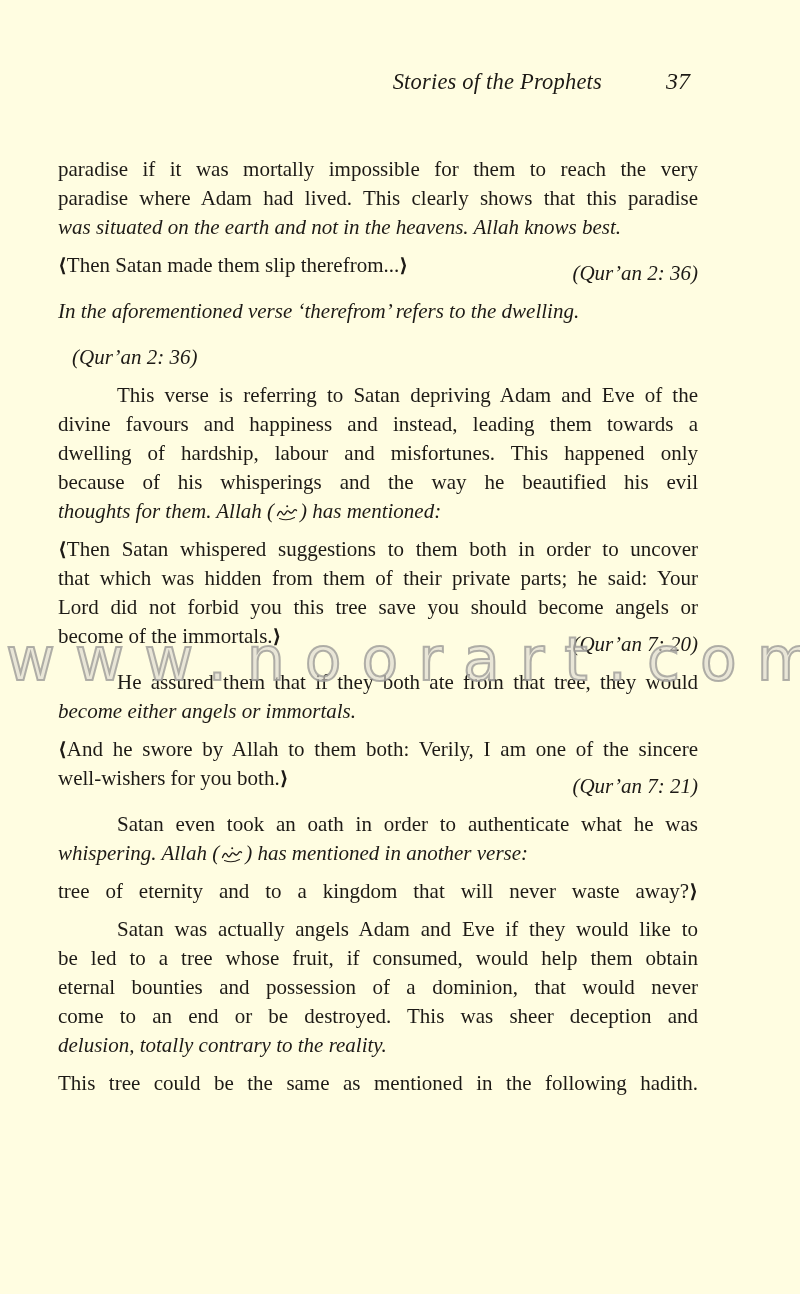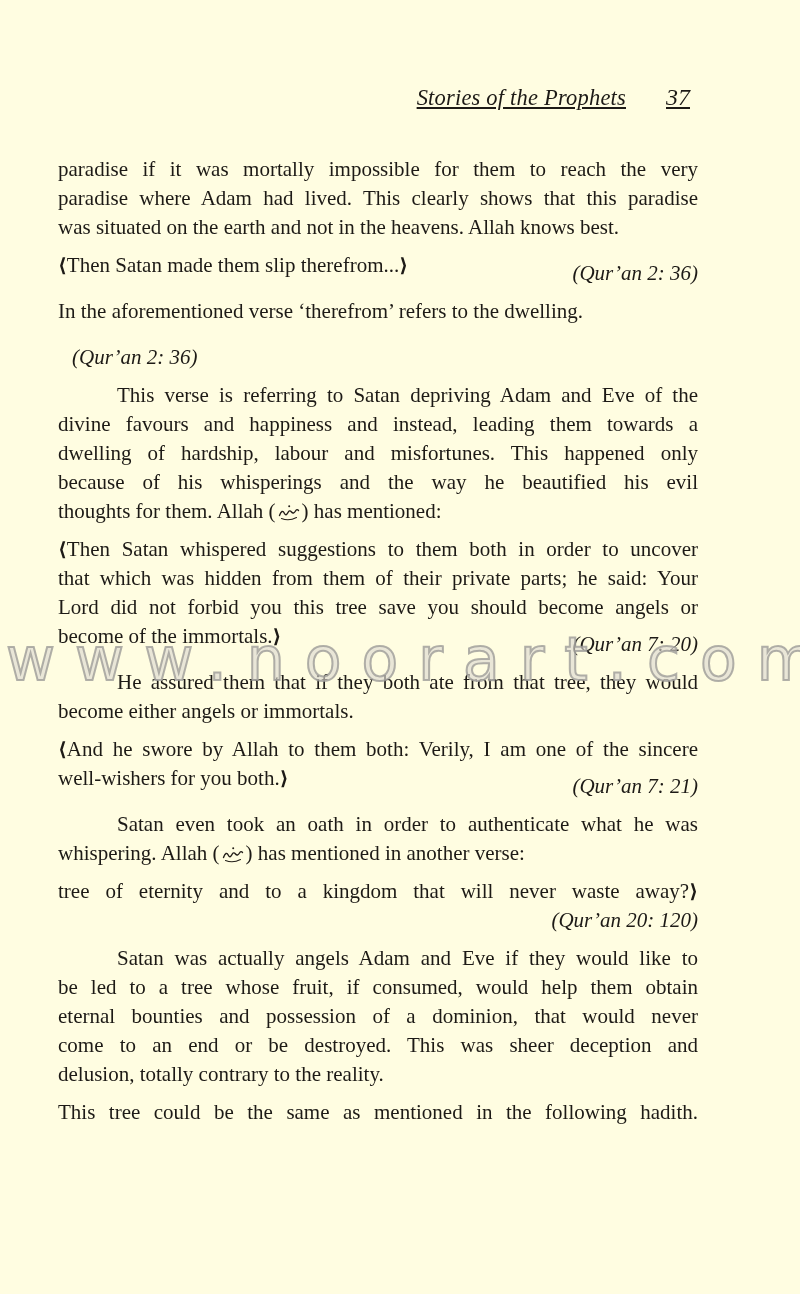--- a/index.html
+++ b/index.html
@@ -11,38 +11,37 @@
     color: #1d1a16;
   }
   .page {
     position: relative;
     width: 800px; height: 1294px;
     overflow: hidden;
   }
   
   .header {
     position: absolute;
-    top: 84px; left: 58px; width: 632px;
+    top: 68px; left: 58px; width: 632px;
     display: flex; justify-content: flex-end; align-items: baseline;
-    gap: 40px;
-    text-decoration: underline;
+    gap: 64px;
   }
   .header .title { font-style: italic; font-size: 22.5px; letter-spacing: 0.2px; }
   .header .pagenum { font-style: italic; font-size: 24px; }
 
   
   main {
     position: absolute;
     left: 58px; top: 155px; width: 640px;
     font-size: 21px; line-height: 29px;
   }
   .block { margin: 0 0 9px 0; }
   .block.sp { margin-top: 5px; }
   .ln { text-align: justify; text-align-last: justify; }
-  .ln.last { text-align: left; text-align-last: auto; }
+  .ln.last { text-align: left; text-align-last: auto; font-style: italic; }
   .ln.indent { text-indent: 59px; }
   .ln.flex { display: flex; justify-content: space-between; text-align: left; text-align-last: auto; gap: 35px; }
   .ln.refline { text-align: right; text-align-last: right; font-style: italic; }
   .ref { font-style: italic; white-space: nowrap; padding-left: 14px; margin-top: 8px; }
   .orn { font-family: "DejaVu Sans", sans-serif; font-weight: bold; font-size: 0.92em; }
   .sym { display: inline-block; vertical-align: -3px; margin: 0 1px; }
 
   
   .watermark {
     position: absolute;
@@ -125,21 +124,20 @@
         <div class="ln last">whispering. Allah (<svg class="sym" width="24" height="18" viewBox="0 0 24 18">
             <g fill="none" stroke="#241f19" stroke-width="1.4" stroke-linecap="round">
               <path d="M2.5 12.5 Q5 5.5 7.5 10.5 Q9 13.5 11 9.5 Q12.5 6.5 14.5 9 Q16.5 11.5 18.5 8 Q20 5.5 21.5 7.5"></path>
               <path d="M4.5 15.5 Q12 18.5 19.5 14.5" stroke-width="1.1"></path>
             </g>
             <circle cx="12.2" cy="3.2" r="1" fill="#241f19"></circle>
           </svg>) has mentioned in another verse:</div>
       </div>
       <div class="block">
         <div class="ln">tree of eternity and to a kingdom that will never waste away?<span class="orn">⟩</span></div>
-        <div class="ln refline">(Qur’an 20: 120)</div>
       </div>
       <div class="block">
         <div class="ln indent">Satan was actually angels Adam and Eve if they would like to</div>
         <div class="ln">be led to a tree whose fruit, if consumed, would help them obtain</div>
         <div class="ln">eternal bounties and possession of a dominion, that would never</div>
         <div class="ln">come to an end or be destroyed. This was sheer deception and</div>
         <div class="ln last">delusion, totally contrary to the reality.</div>
       </div>
       <div class="block">
         <div class="ln">This tree could be the same as mentioned in the following hadith.</div>

